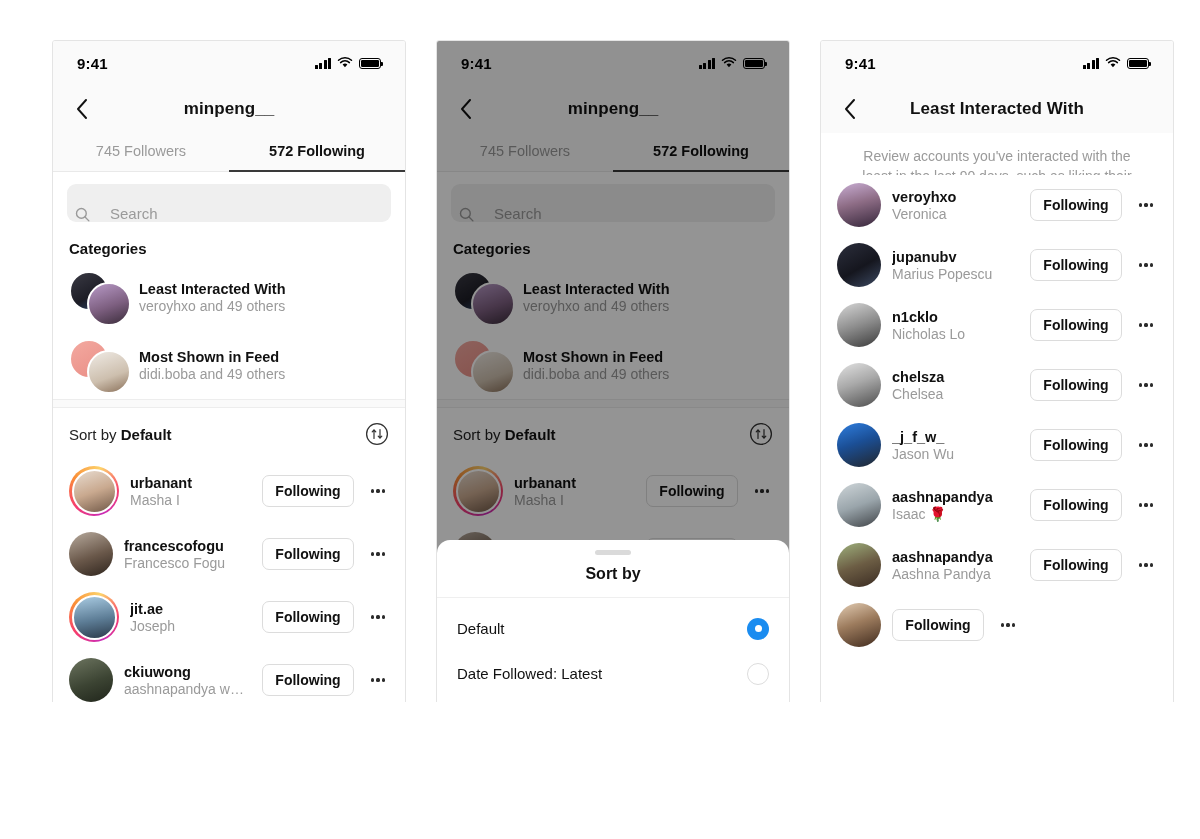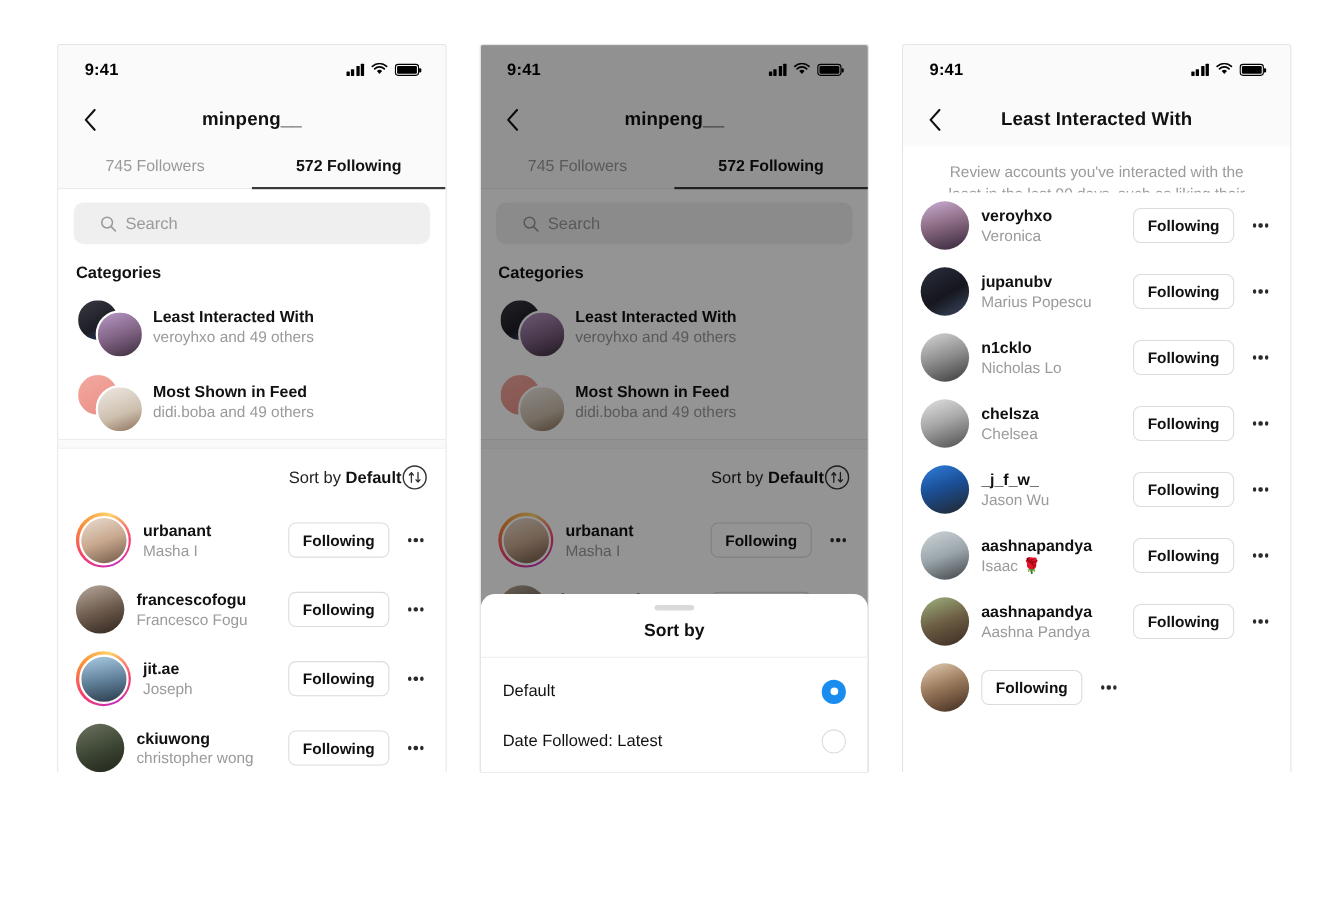--- a/index.html
+++ b/index.html
@@ -35,40 +35,40 @@
   .nav-title{width:100%;text-align:center;font-size:17px;font-weight:bold;color:#111;letter-spacing:.1px;}
 
   
   .tabs{display:flex;background:#fafafa;border-bottom:1px solid #e9e9e9;}
   .tab{flex:1;text-align:center;padding:10px 0 12px;font-size:14.5px;color:#9a9a9a;position:relative;}
   .tab.active{color:#111;font-weight:bold;}
   .tab.active::after{content:"";position:absolute;left:0;right:0;bottom:-1px;height:1.8px;background:#3a3a3a;}
 
   
   .search-wrap{padding:12px 14px 10px;background:#fff;}
-  .search-box{height:38px;background:#efefef;border-radius:9px;display:flex;align-items:center;padding:0 24px;gap:8px;}
+  .search-box{height:38px;background:#efefef;border-radius:9px;display:flex;align-items:flex-end;padding:0 8px;gap:20px;}
   .search-ph{font-size:15px;color:#9a9a9a;}
 
   
   .sec-head{font-size:15px;font-weight:bold;color:#111;padding:8px 16px 6px;background:#fff;}
 
   
   .cat-row{display:flex;align-items:center;padding:8px 16px;gap:12px;background:#fff;}
   .cat-stack{position:relative;width:58px;height:52px;flex:0 0 auto;}
   .cat-stack .av{position:absolute;border-radius:50%;border:2px solid #fff;background-size:cover;background-position:center;}
   .cat-stack .av.back{width:36px;height:36px;left:0;top:0;}
   .cat-stack .av.front{width:40px;height:40px;left:18px;top:11px;}
   .cat-txt{display:flex;flex-direction:column;gap:1px;}
   .cat-title{font-size:14.5px;font-weight:bold;color:#111;}
   .cat-sub{font-size:14px;color:#9a9a9a;}
 
   .thick-div{height:7px;background:#fafafa;border-top:1px solid #ededed;border-bottom:1px solid #ededed;}
 
   
-  .sortbar{display:flex;align-items:center;justify-content:flex-end;padding:14px 16px 12px;background:#fff;}
+  .sortbar{display:flex;align-items:center;justify-content:space-between;padding:14px 16px 12px;background:#fff;}
   .sort-label{font-size:15px;color:#222;}
   .sort-label b{font-weight:bold;color:#111;}
 
   
   .user-row{display:flex;align-items:center;padding:8px 14px 8px 16px;gap:11px;background:#fff;}
   .avatar{width:44px;height:44px;border-radius:50%;flex:0 0 auto;background-size:cover;background-position:center;}
   .avatar.ring{width:50px;height:50px;padding:2.5px;box-sizing:border-box;
     background:conic-gradient(from 160deg,#c92bb7,#f73e6c,#fa8e37,#fdd36b,#f73e6c,#c92bb7);
     display:flex;align-items:center;justify-content:center;}
   .avatar.ring > i{display:block;width:100%;height:100%;border-radius:50%;border:2px solid #fff;box-sizing:border-box;background-size:cover;background-position:center;}
@@ -234,21 +234,21 @@
           <i></i>
           <i></i>
           <i></i>
         </div>
     </div>
 
     <div class="user-row">
       <div class="avatar" style="background:linear-gradient(160deg,#6d7560,#3c4433 55%,#20251b);"></div>
       <div class="u-txt">
         <span class="u-name">ckiuwong</span>
-        <span class="u-full">christopher wong</span>
+        <span class="u-full">aashnapandya wong</span>
       </div>
       <div class="follow-btn">Following</div>
       <div class="dots">
           <i></i>
           <i></i>
           <i></i>
         </div>
     </div>
 
     <div class="tabbar">

